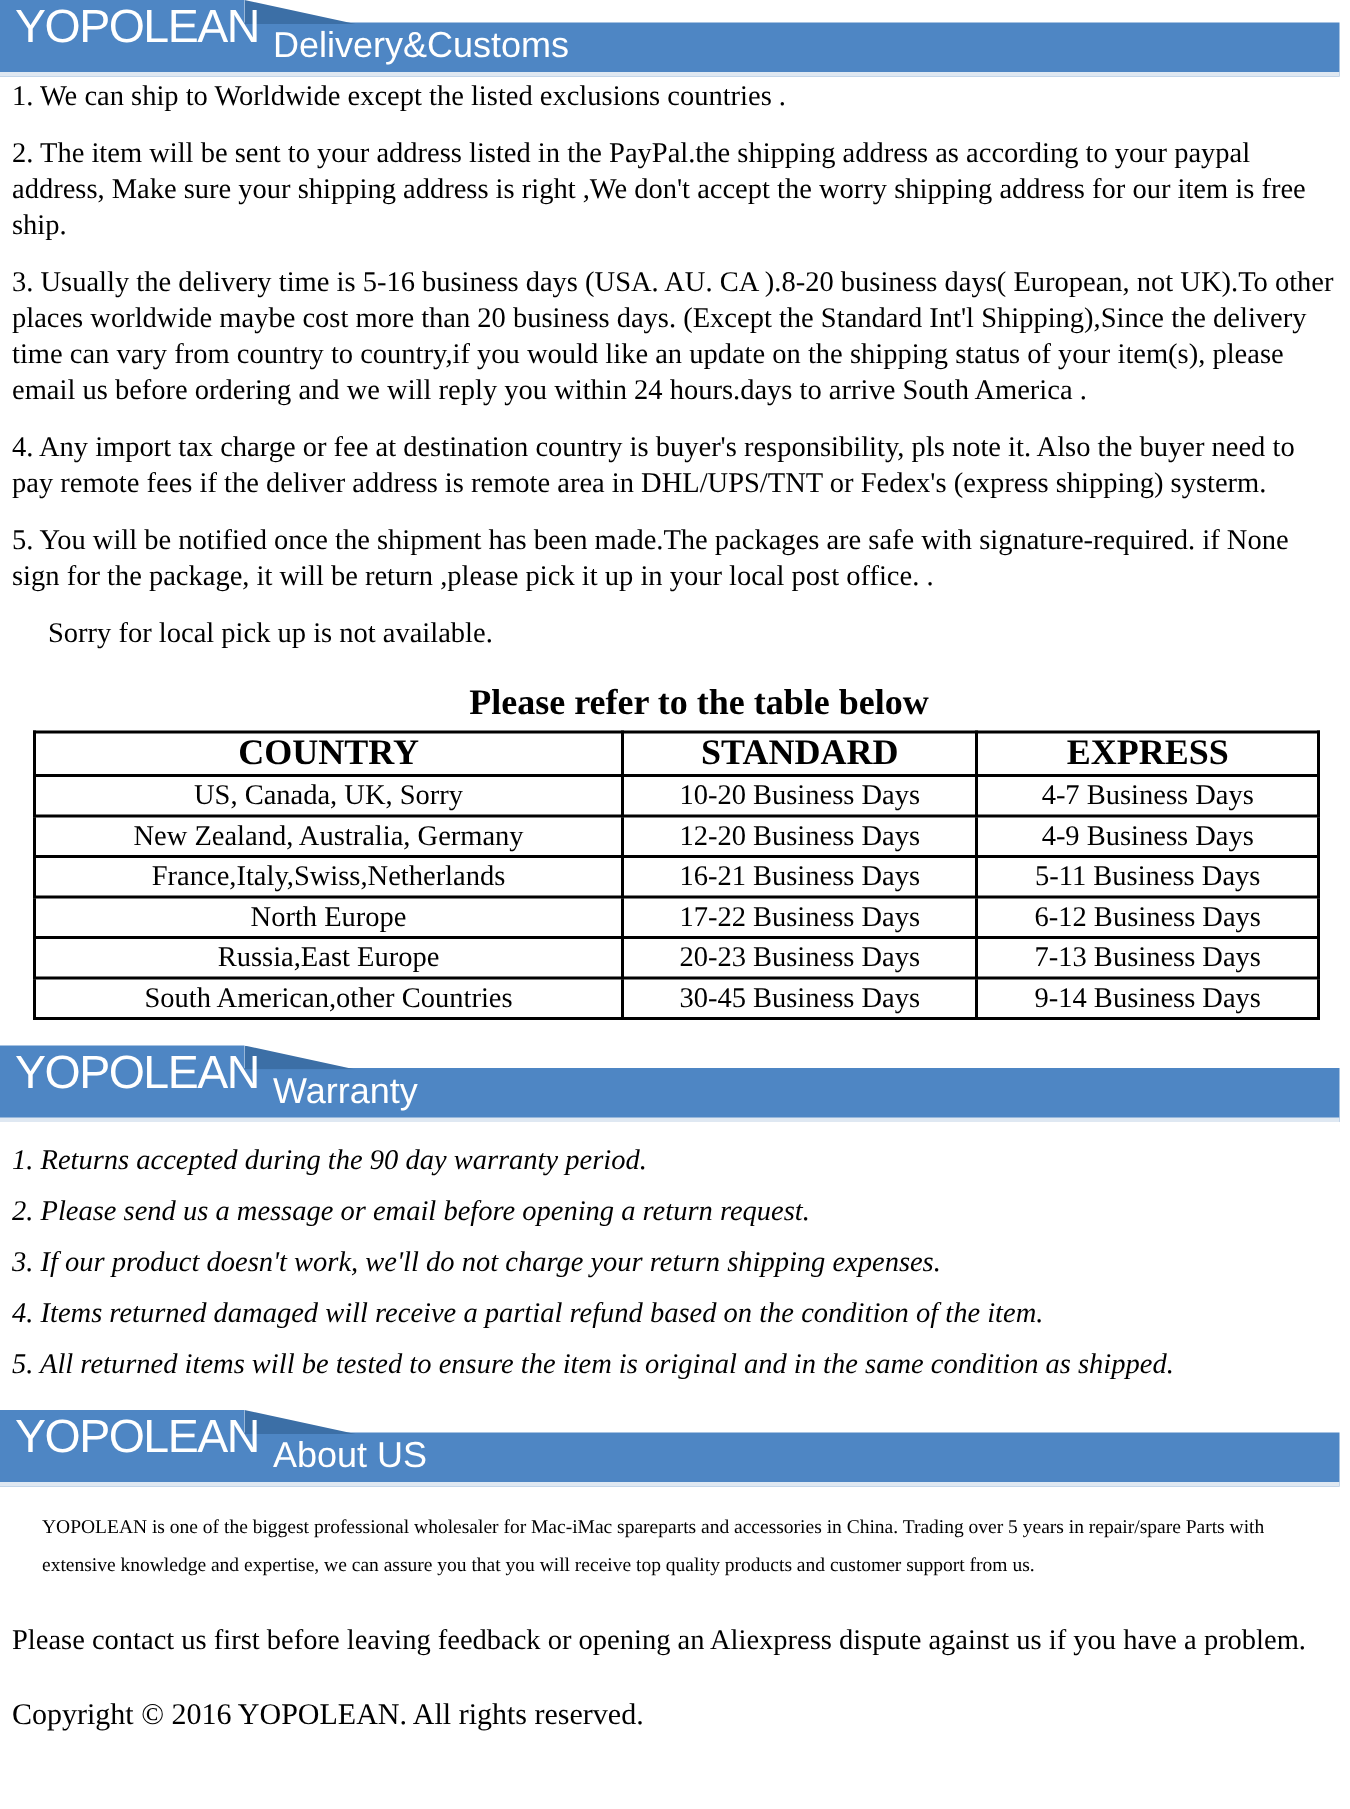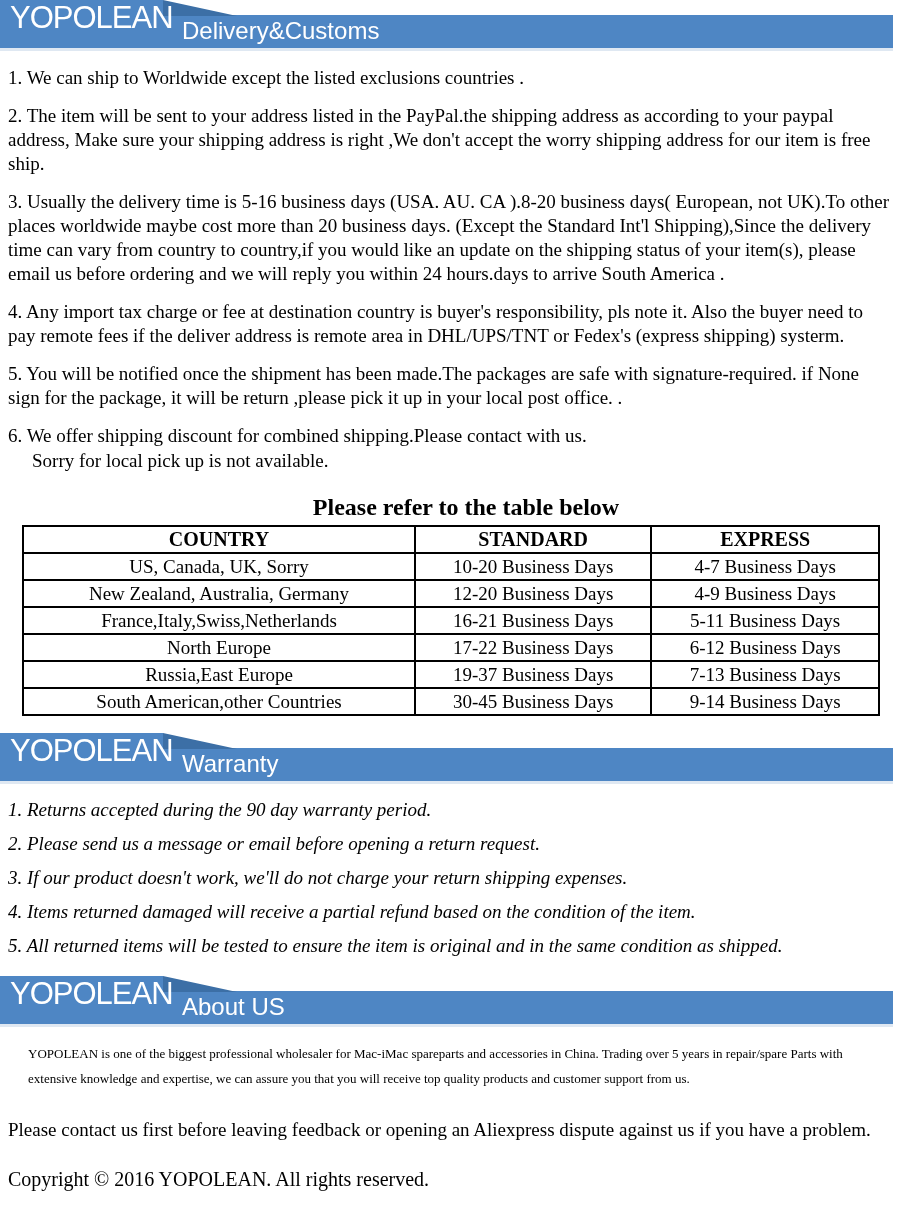--- a/index.html
+++ b/index.html
@@ -40,42 +40,42 @@
     color:#fff;white-space:nowrap;
   }
   
   .text-block{padding:0 8px;}
   .para{
     font-size:19px;line-height:24px;
     margin:0 0 14px 0;
   }
   .para.tight{margin-bottom:1px;}
   .para.indent{padding-left:24px;margin-bottom:0;}
-  .first-para{margin-top:13px;}
+  .first-para{}
   
   .table-title{
     text-align:center;font-weight:bold;font-size:24px;
     margin:21px 0 4px 0;
     padding-left:32px;
   }
   table.ship{
     border-collapse:collapse;
     margin:0 0 0 22px;
     width:858px;
     table-layout:fixed;
   }
   table.ship th,table.ship td{
     border:2px solid #000;
     text-align:center;
     font-size:19px;
     height:25px;
     padding:0 2px;
     overflow:hidden;white-space:nowrap;
   }
-  table.ship th{font-size:20px;font-weight:bold;}
+  table.ship th{font-size:24px;font-weight:bold;}
   .col-country{width:45.8%;}
   .col-standard{width:27.6%;}
   .col-express{width:26.6%;}
   
   .warranty-list{padding:12px 8px 0 8px;font-style:italic;}
   .warranty-list .item{
     font-size:19px;line-height:24px;
     margin:0 0 10px 0;
   }
   
@@ -103,21 +103,20 @@
   <div class="logo-text">YOPOLEAN</div>
   <div class="band-title">Delivery&amp;Customs</div>
 </div>
 
 <div class="text-block">
   <div class="para first-para">1. We can ship to Worldwide except the listed exclusions countries .</div>
   <div class="para">2. The item will be sent to your address listed in the PayPal.the shipping address as according to your paypal address, Make sure your shipping address is right ,We don't accept the worry shipping address for our item is free ship.</div>
   <div class="para">3. Usually the delivery time is 5-16 business days (USA. AU. CA ).8-20 business days( European, not UK).To other places worldwide maybe cost more than 20 business days. (Except the Standard Int'l Shipping),Since the delivery time can vary from country to country,if you would like an update on the shipping status of your item(s), please email us before ordering and we will reply you within 24 hours.days to arrive South America .</div>
   <div class="para">4. Any import tax charge or fee at destination country is buyer's responsibility, pls note it.  Also the buyer need to pay remote fees if the deliver address is remote area in DHL/UPS/TNT or Fedex's (express shipping) systerm.</div>
   <div class="para">5. You will be notified once the shipment has been made.The packages are safe with signature-required. if None sign for the package, it will be return ,please pick it up in your local post office. .</div>
-  <div class="para tight">6. We offer shipping discount for combined shipping.Please contact with us.</div>
   <div class="para indent">Sorry for local pick up is not available.</div>
 </div>
 
 <div class="table-title">Please refer to the table below</div>
 
 <table class="ship">
   <colgroup>
     <col class="col-country">
       <col class="col-standard">
       <col class="col-express">
@@ -145,21 +144,21 @@
       <td>16-21 Business Days</td>
       <td>5-11 Business Days</td>
     </tr>
     <tr>
       <td>North Europe</td>
       <td>17-22 Business Days</td>
       <td>6-12 Business Days</td>
     </tr>
     <tr>
       <td>Russia,East Europe</td>
-      <td>19-37 Business Days</td>
+      <td>20-23 Business Days</td>
       <td>7-13 Business Days</td>
     </tr>
     <tr>
       <td>South American,other Countries</td>
       <td>30-45 Business Days</td>
       <td>9-14 Business Days</td>
     </tr>
   </tbody>
 </table>
 

